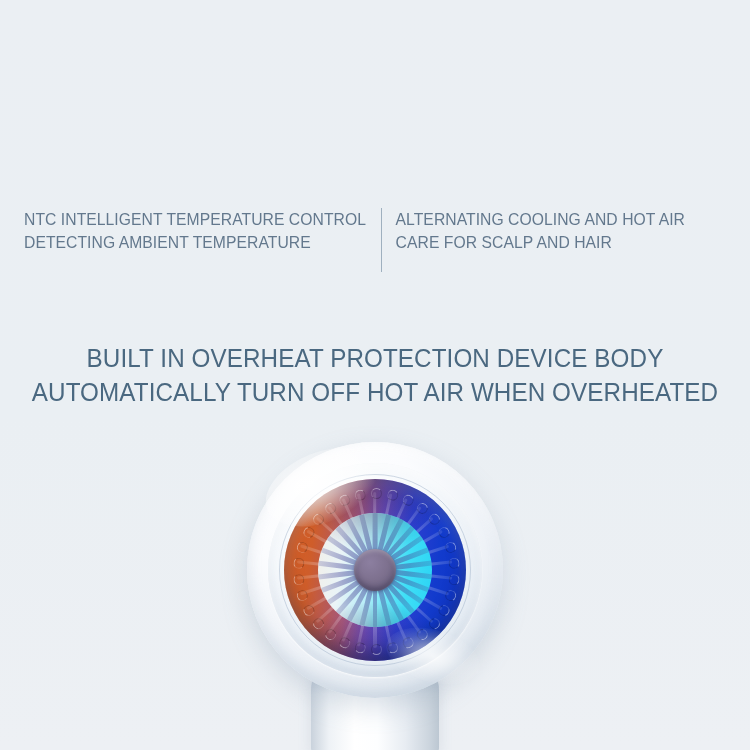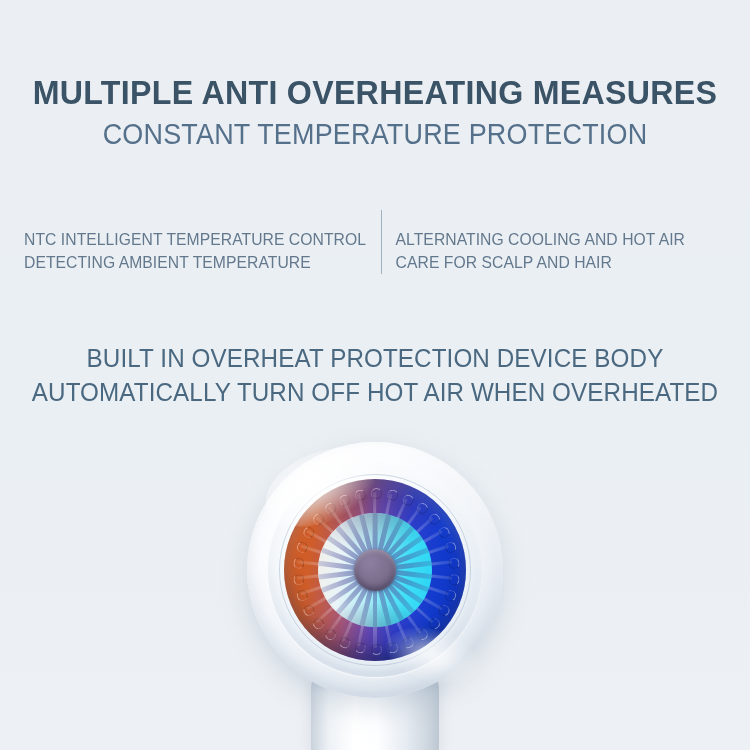--- a/index.html
+++ b/index.html
@@ -50,21 +50,21 @@
   }
 
   
   .features {
     position: absolute;
     top: 208px;
     left: 24px;
     width: 702px;
     height: 66px;
     display: flex;
-    align-items: flex-end;
+    align-items: flex-start;
   }
   .feature-col {
     font-size: 16.2px;
     font-weight: 400;
     color: #63788d;
     line-height: 1.42;
     letter-spacing: 0.05px;
     transform: scaleX(0.97);
     transform-origin: left top;
     white-space: nowrap;
@@ -346,24 +346,20 @@
     background: radial-gradient(ellipse at 50% 50%, rgba(255,255,255,0.72) 0%, rgba(255,255,255,0.18) 52%, rgba(255,255,255,0) 76%);
     transform: rotate(16deg);
     pointer-events: none;
   }
 </style>
 </head>
 <body>
 
 <div class="banner">
 
-  <div class="headings">
-    <div class="title-main">MULTIPLE ANTI OVERHEATING MEASURES</div>
-    <div class="title-sub">CONSTANT TEMPERATURE PROTECTION</div>
-  </div>
 
   <div class="features">
     <div class="feature-col left">
       <span class="feature-line">NTC INTELLIGENT TEMPERATURE CONTROL</span>
       <span class="feature-line">DETECTING AMBIENT TEMPERATURE</span>
     </div>
     <div class="col-divider"></div>
     <div class="feature-col right">
       <span class="feature-line">ALTERNATING COOLING AND HOT AIR</span>
       <span class="feature-line">CARE FOR SCALP AND HAIR</span>

